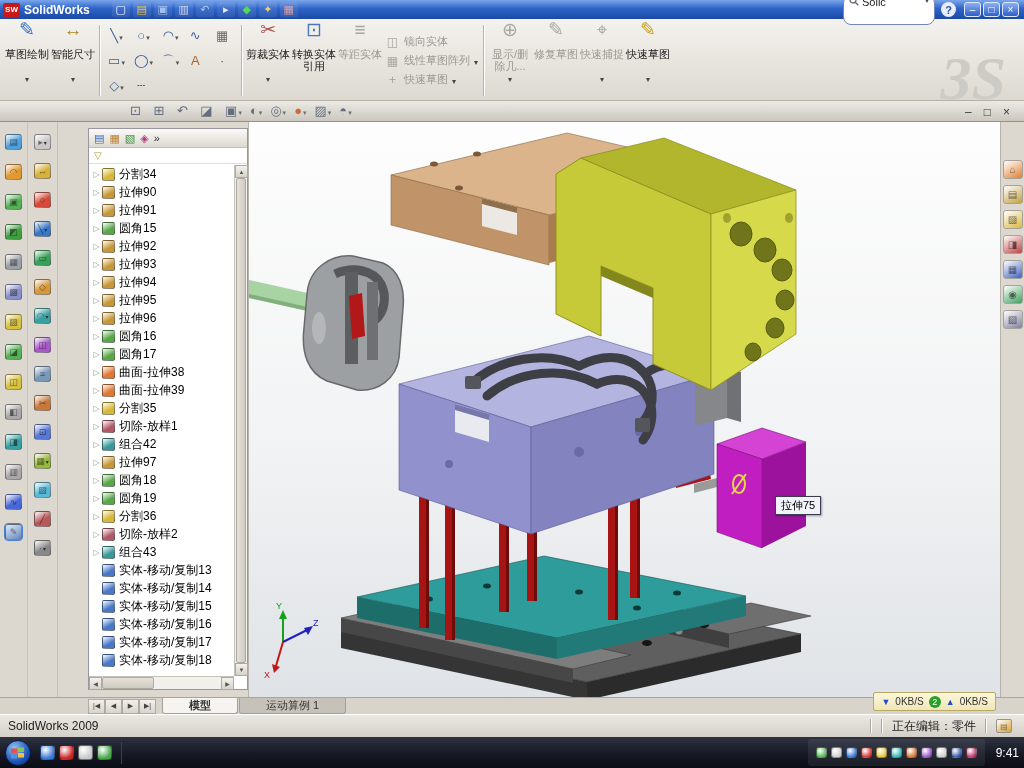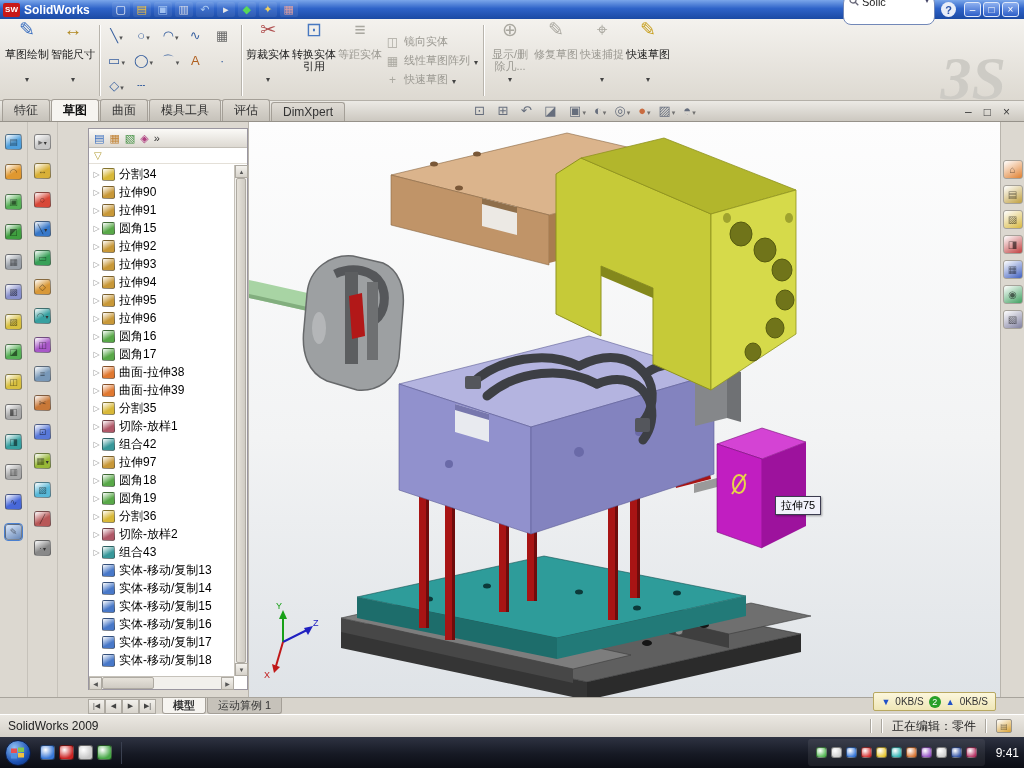--- a/index.html
+++ b/index.html
@@ -87,21 +87,21 @@
 
   
   .rtp{position:absolute;right:0;top:0;bottom:0;width:24px;background:#dcd8d0;border-left:1px solid #b8b4ac;display:flex;flex-direction:column;align-items:center;gap:6px;padding-top:38px;}
   .rtpico{width:20px;height:19px;border:1px solid #a6a29a;border-radius:3px;background:linear-gradient(150deg,#fff,var(--c,#ccc));font-size:10px;color:rgba(0,0,0,.55);display:flex;align-items:center;justify-content:center;}
 
   
   .docbar{position:absolute;left:0;top:697px;width:100%;height:17px;background:#d8d4cc;border-top:1px solid #a8a49c;display:flex;align-items:center;}
   .vcr{display:flex;margin-left:88px;}
   .vcrbtn{min-width:17px;height:15px;font-size:7px;display:flex;align-items:center;justify-content:center;border:1px solid #aeaaa2;background:linear-gradient(#f2f0ec,#d8d4cc);color:#444;padding:0 2px;}
   .dtabs{display:flex;margin-left:6px;height:16px;}
-  .dtab{padding:0 10px;font-size:11px;display:flex;align-items:center;border:1px solid #a49f97;border-top:none;background:#c6c2ba;color:#333;margin-right:1px;border-radius:0 0 3px 3px;white-space:nowrap;}
+  .dtab{padding:0 26px;font-size:11px;display:flex;align-items:center;border:1px solid #a49f97;border-top:none;background:#c6c2ba;color:#333;margin-right:1px;border-radius:0 0 3px 3px;white-space:nowrap;}
   .dtab.active{background:#f6f4f0;font-weight:bold;}
 
   
   .netmon{position:absolute;right:28px;top:692px;height:19px;display:flex;align-items:center;gap:5px;background:linear-gradient(#fcf7dd,#efe6b6);border:1px solid #b8a860;border-radius:2px;padding:0 7px;font-size:10px;color:#333;z-index:45;}
   .nd,.nu{color:#2050c8;font-size:9px;}
   .nbadge{background:#28a028;color:#fff;border-radius:50%;width:12px;height:12px;font-size:9px;display:flex;align-items:center;justify-content:center;}
 
   
   .statusbar{position:absolute;left:0;top:714px;width:100%;height:23px;background:linear-gradient(#ebe8e2,#d4d0c8);border-top:1px solid #fff;display:flex;align-items:center;font-size:12px;color:#222;padding:0 8px;}
   .sb-right{margin-left:auto;display:flex;align-items:center;gap:9px;margin-right:4px;}
@@ -302,29 +302,20 @@
         <div class="rbtn has-arrow" style="--c: #c8a020;">
           <span class="ricon">✎</span>
           <span class="rlabel">快速草图</span>
           <span class="rarrow"></span>
         </div>
       </div>
     <span class="watermark">3S</span>
   </div>
 
   <div class="tabbar">
-    <div class="ctabs">
-
-    <span class="ctab">特征</span>
-        <span class="ctab active">草图</span>
-        <span class="ctab">曲面</span>
-        <span class="ctab">模具工具</span>
-        <span class="ctab">评估</span>
-        <span class="ctab">DimXpert</span>
-      </div>
     <div class="viewicons">
 
     <span class="vico">
           <i>⊡</i>
           <em class="dd"></em>
         </span>
         <span class="vico">
           <i>⊞</i>
           <em class="dd"></em>
         </span>

